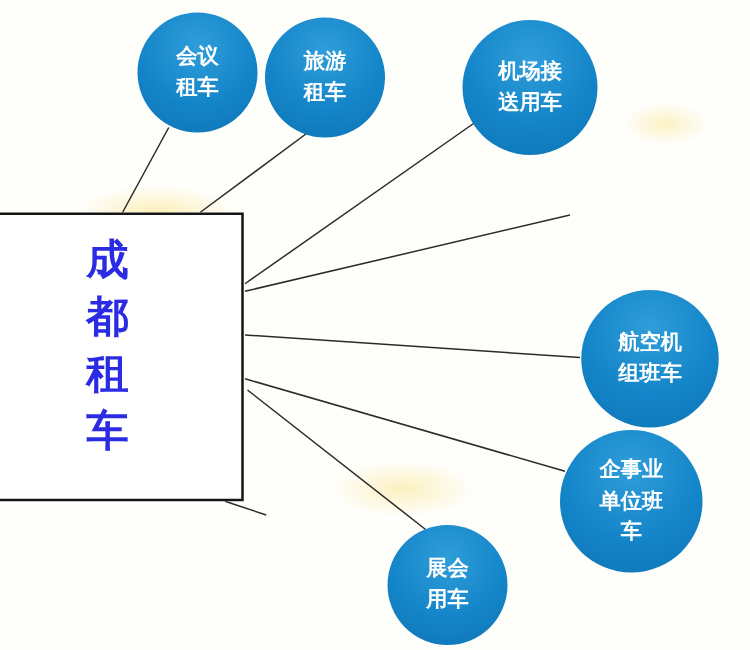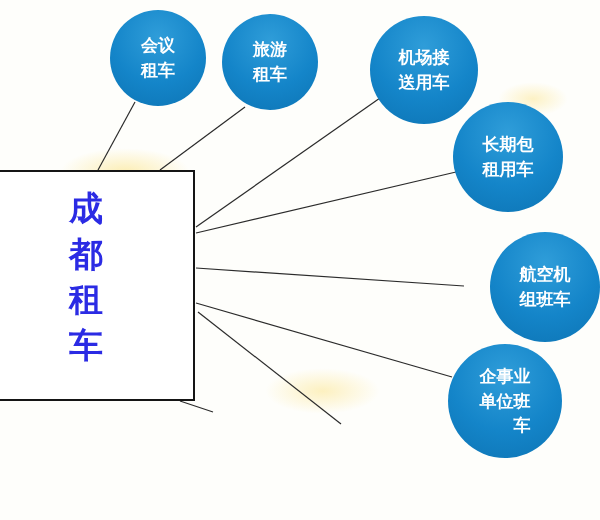--- a/index.html
+++ b/index.html
@@ -100,31 +100,31 @@
   <div class="center-box">
     <div class="center-text">成
 都
 租
 车</div>
   </div>
 
   <div class="node" style="left:110px; top:10px;  width:96px;  height:96px;">会议
 租车</div>
 
-  <div class="node" style="left:222px; top:14px;  width:96px;  height:96px;">旅游
+  <div class="node" style="left:212px; top:14px;  width:96px;  height:96px;">旅游
 租车</div>
 
   <div class="node" style="left:370px; top:16px;  width:108px; height:108px;">机场接
 送用车</div>
 
-  <div class="node" style="left:453px; top:102px; width:110px; height:110px;">长期包
-租用车</div>
 
-  <div class="node" style="left:490px; top:232px; width:110px; height:110px;">航空机
+  <div class="node" style="left:465px; top:232px; width:110px; height:110px;">航空机
 组班车</div>
 
-  <div class="node" style="left:448px; top:344px; width:114px; height:114px;text-align:right;">企事业
+  <div class="node" style="left:448px; top:344px; width:114px; height:114px;">企事业
 单位班
 车</div>
 
+  <div class="node" style="left:310px; top:420px; width:96px;  height:96px;">展会
+用车</div>
 
 
 </div>
 
 </body></html>

